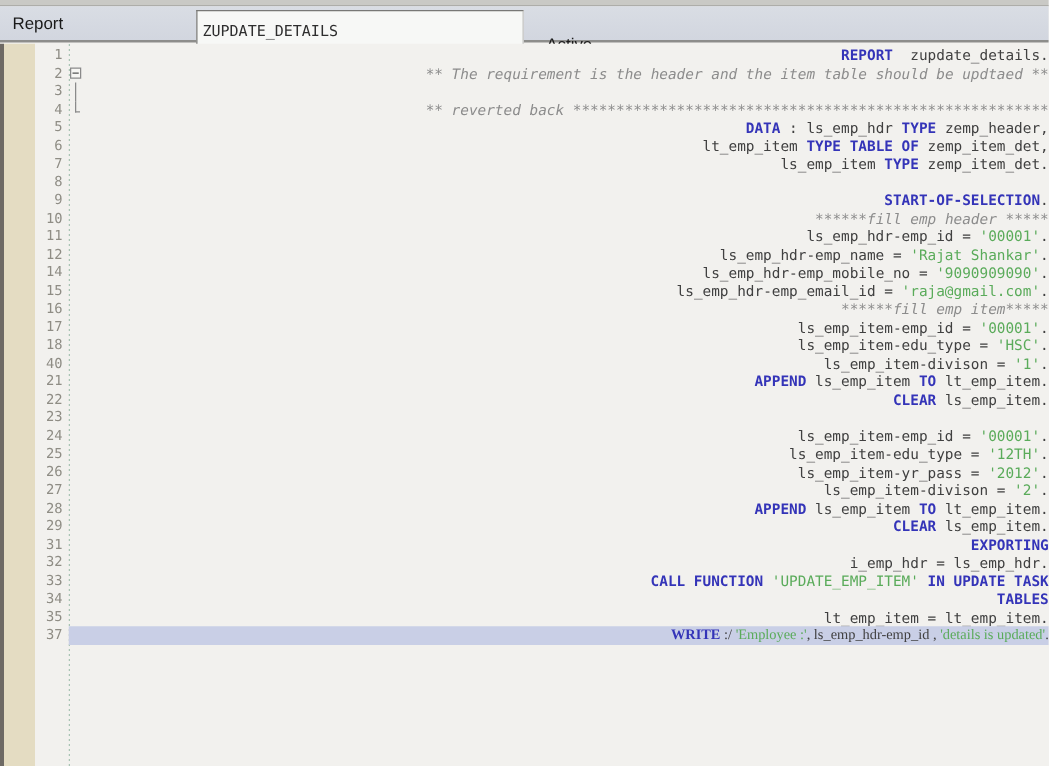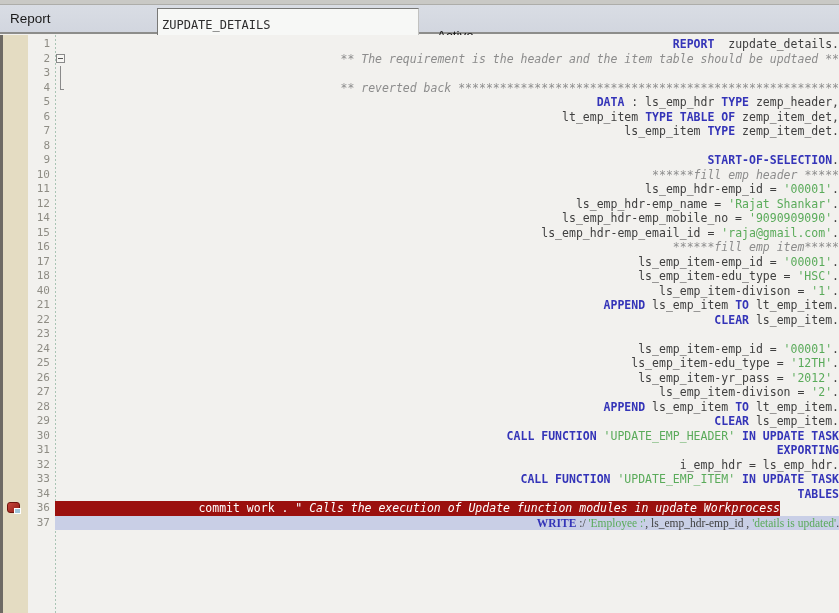--- a/index.html
+++ b/index.html
@@ -298,27 +298,20 @@
     </div>
     <div class="row">
       <div class="bp-cell"></div>
       <div class="num-cell">29</div>
       <div class="content">
         <div class="band"><span>  </span><span class="k">CLEAR</span><span class="p"> ls_emp_item.</span></div>
       </div>
     </div>
     <div class="row">
       <div class="bp-cell"></div>
-      <div class="num-cell">30</div>
-      <div class="content">
-        <div class="band"><span>  </span><span class="k">CALL FUNCTION</span><span class="p"> </span><span class="s">'UPDATE_EMP_HEADER'</span><span class="p"> </span><span class="k">IN UPDATE TASK</span></div>
-      </div>
-    </div>
-    <div class="row">
-      <div class="bp-cell"></div>
       <div class="num-cell">31</div>
       <div class="content">
         <div class="band"><span>    </span><span class="k">EXPORTING</span></div>
       </div>
     </div>
     <div class="row">
       <div class="bp-cell"></div>
       <div class="num-cell">32</div>
       <div class="content">
         <div class="band"><span>      </span><span class="p">i_emp_hdr = ls_emp_hdr.</span></div>
@@ -332,26 +325,24 @@
       </div>
     </div>
     <div class="row">
       <div class="bp-cell"></div>
       <div class="num-cell">34</div>
       <div class="content">
         <div class="band"><span>    </span><span class="k">TABLES</span></div>
       </div>
     </div>
     <div class="row">
-      <div class="bp-cell">
-        <span class="bp-icon"></span>
-      </div>
-      <div class="num-cell">36</div>
-      <div class="content">
-        <div class="band hl-red" style="width: 725px;"><span>  </span><span class="p">commit work . </span><span class="c">" Calls the execution of Update function modules in update Workprocess</span></div>
+      <div class="bp-cell"></div>
+      <div class="num-cell">35</div>
+      <div class="content">
+        <div class="band"><span>      </span><span class="p">lt_emp_item = lt_emp_item.</span></div>
       </div>
     </div>
     <div class="row">
       <div class="bp-cell"></div>
       <div class="num-cell">37</div>
       <div class="content">
         <div class="band hl-sel"><span>  </span><span class="k">WRITE</span><span class="p"> :/ </span><span class="s">'Employee :'</span><span class="p">, ls_emp_hdr-emp_id , </span><span class="s">'details is updated'</span><span class="p">.</span></div>
       </div>
     </div>
   </div>

